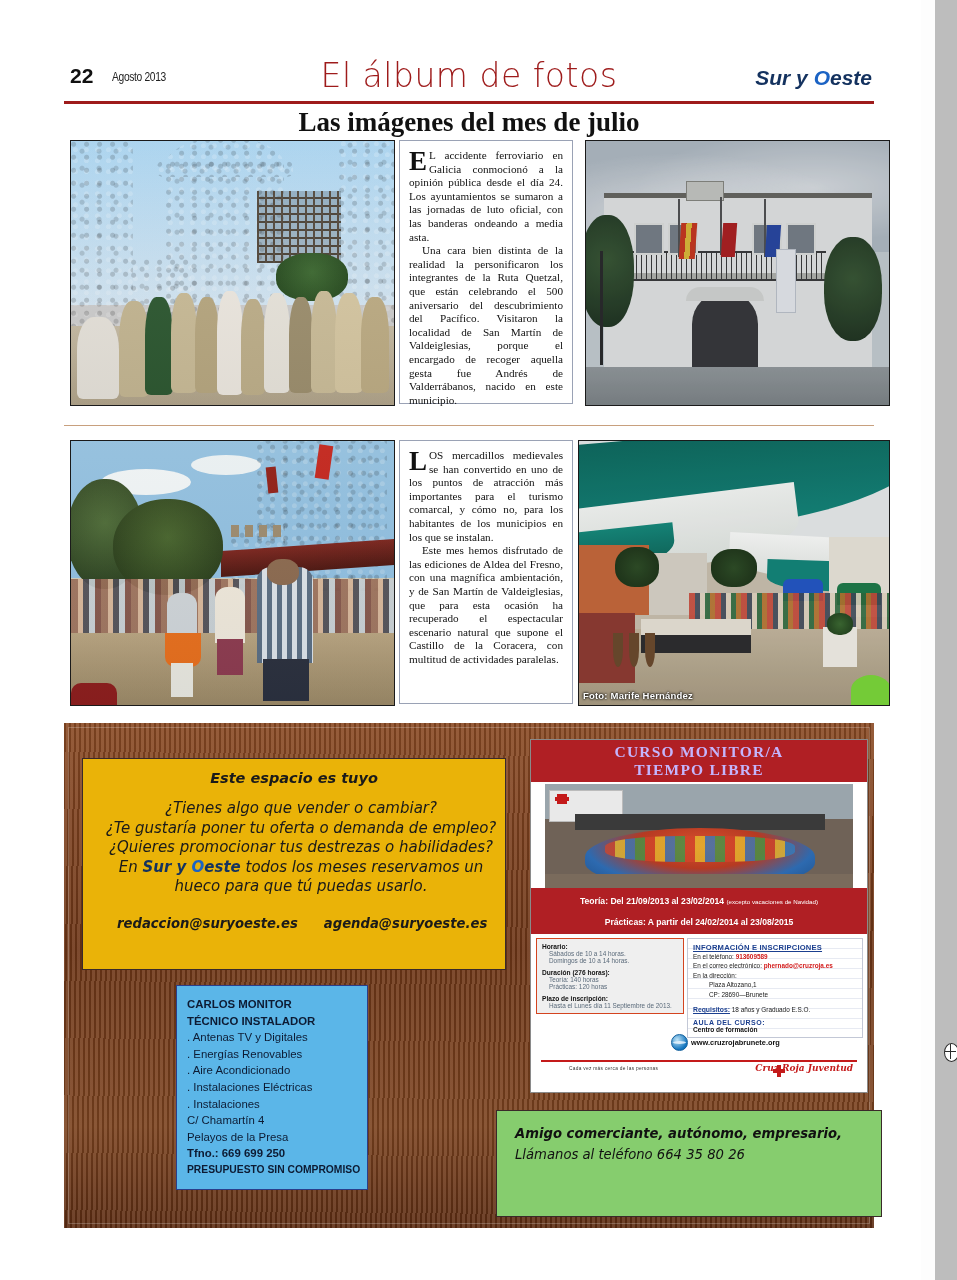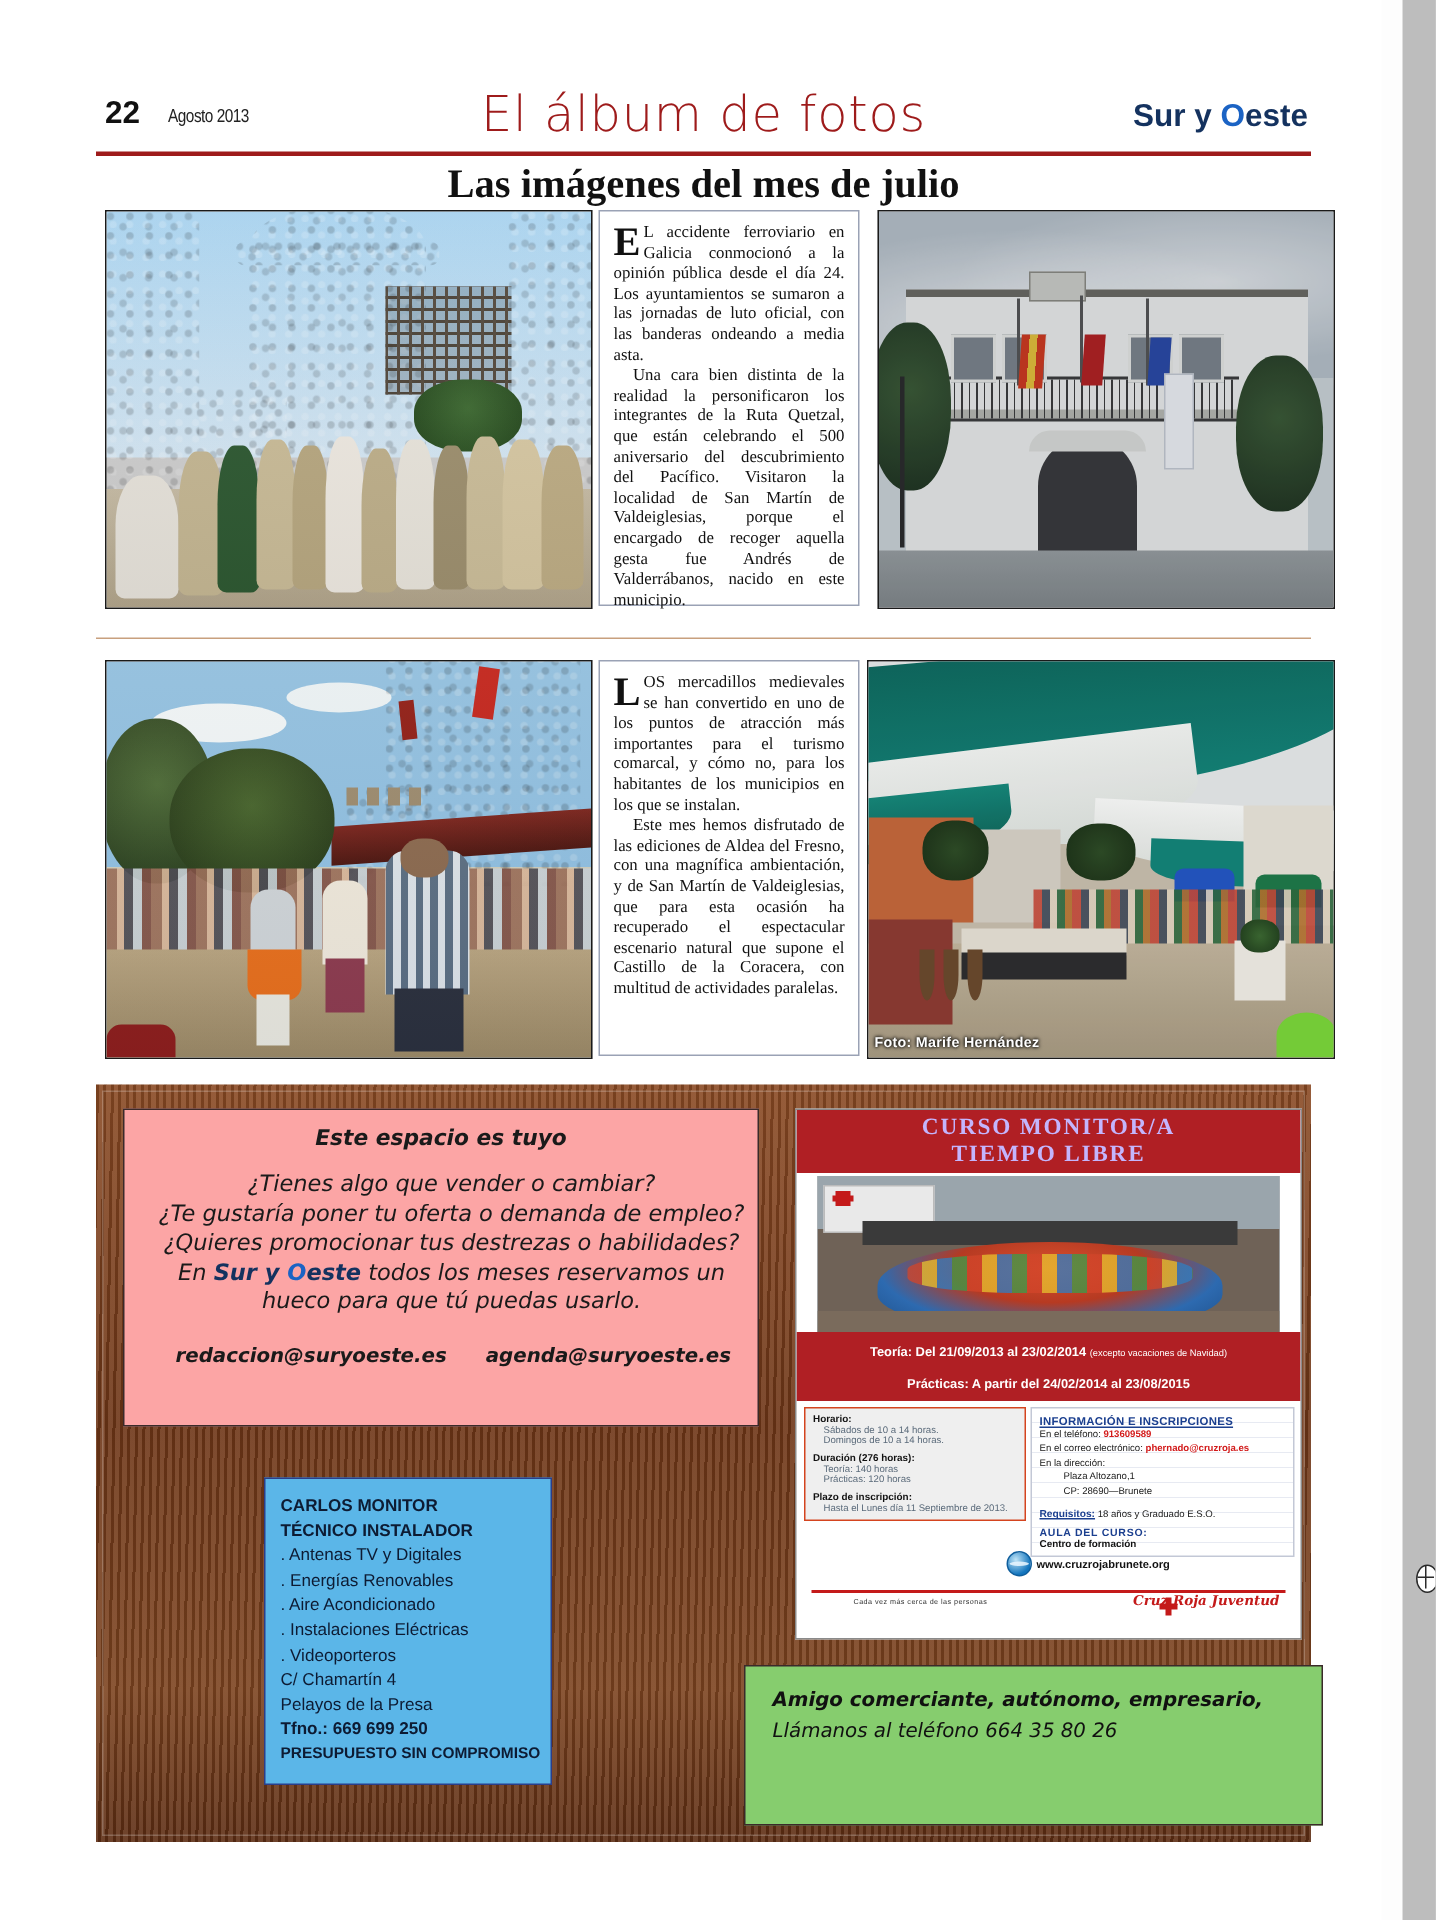--- a/index.html
+++ b/index.html
@@ -7,21 +7,21 @@
   .page{position:relative;width:957px;height:1280px;background:#ffffff;overflow:hidden;}
   .sheet{position:absolute;left:0;top:0;width:935px;height:1280px;background:#fff;}
   .gutter{position:absolute;right:0;top:0;width:22px;height:1280px;background:#bdbdbd;}
   .gutter-white{position:absolute;right:22px;top:0;width:14px;height:1280px;background:#fdfdfd;}
 
   
   .masthead{position:absolute;left:64px;top:56px;width:810px;height:46px;}
   .pagenum{position:absolute;left:6px;top:8px;font-family:"Liberation Sans",sans-serif;font-weight:bold;font-size:21px;color:#111;}
   .issuedate{position:absolute;left:48px;top:14px;font-family:"Liberation Sans Narrow","Liberation Sans",sans-serif;font-size:12.5px;color:#222;letter-spacing:-0.4px;transform:scaleX(.82);transform-origin:left center;}
   .album-title{position:absolute;left:0;top:0;width:810px;text-align:center;font-family:"DejaVu Sans",sans-serif;font-weight:300;font-size:33px;color:#9e1b1b;letter-spacing:.5px;}
-  .brand{position:absolute;right:2px;top:10px;font-family:"Liberation Sans",sans-serif;font-weight:bold;font-size:21px;color:#14325f;white-space:nowrap;}
+  .brand{position:absolute;right:2px;top:10px;font-family:"Liberation Sans",sans-serif;font-weight:bold;font-style:italic;font-size:21px;color:#14325f;white-space:nowrap;}
   .brand .bl{color:#1b63c4;}
   .rule{position:absolute;left:64px;top:101px;width:810px;height:2.5px;background:#9e1b1b;}
   .subtitle{position:absolute;left:64px;top:107px;width:810px;text-align:center;font-family:"Liberation Serif",serif;font-weight:bold;font-size:27px;color:#111;}
 
   
   .photo{position:absolute;border:1px solid #1a1a1a;overflow:hidden;background:#cfcfcf;}
   .ph-inner{position:absolute;inset:0;}
   .txtbox{position:absolute;border:1px solid #9aa2b5;background:#fff;padding:8px 9px 6px 9px;box-sizing:border-box;}
   .txtbox p{margin:0;font-family:"Liberation Serif",serif;font-size:11.2px;line-height:13.6px;text-align:justify;color:#111;text-indent:13px;}
   .txtbox p.first{text-indent:0;}
@@ -32,21 +32,21 @@
   .sep{position:absolute;left:64px;width:810px;height:1px;background:#c8a07e;}
 
   
   .adframe{position:absolute;left:64px;top:723px;width:810px;height:505px;
     background:
       repeating-linear-gradient(91deg, rgba(0,0,0,.13) 0 2px, rgba(255,255,255,.10) 2px 5px),
       linear-gradient(180deg,#8a4a24,#6e3617 45%,#7d4420 80%,#5d2d13);
     box-sizing:border-box;padding:10px;}
   .adframe:before{content:"";position:absolute;inset:4px;border:1px solid rgba(255,255,255,.22);pointer-events:none;}
 
-  .pinkad{position:absolute;left:82px;top:739px;width:424px;height:212px;background:#fca5a5;border:1px solid #3a2a2a;box-sizing:border-box;}
+  .pinkad{position:absolute;left:82px;top:758px;width:424px;height:212px;background:#eab308;border:1px solid #3a2a2a;box-sizing:border-box;}
   .pinkad .ttl{text-align:center;margin-top:11px;font-family:"DejaVu Sans",sans-serif;font-style:italic;font-weight:bold;font-size:14.5px;color:#1a1a1a;}
   .pinkad .ln{margin:0 0 0 14px;font-family:"DejaVu Sans",sans-serif;font-style:italic;font-size:15px;color:#1a1a1a;line-height:19.5px;white-space:nowrap;text-align:center;}
   .pinkad .lns{margin-top:13px;}
   .pinkad .mails{margin-top:19px;margin-left:34px;font-family:"DejaVu Sans",sans-serif;font-style:italic;font-weight:bold;font-size:13.2px;color:#1a1a1a;}
   .pinkad .mails span{display:inline-block;}
   .pinkad .m2{margin-left:26px;}
   .sy{font-weight:bold;color:#14325f;}
   .sy .bl{color:#1b63c4;}
 
   
@@ -293,21 +293,21 @@
     </div>
   </div>
 
   <div class="bluead">
     <div class="b">CARLOS MONITOR</div>
     <div class="b">TÉCNICO INSTALADOR</div>
     <div>. Antenas TV y Digitales</div>
     <div>. Energías Renovables</div>
     <div>. Aire Acondicionado</div>
     <div>. Instalaciones Eléctricas</div>
-    <div>. Videoporteros</div>
+    <div>. Instalaciones</div>
     <div>C/ Chamartín 4</div>
     <div>Pelayos de la Presa</div>
     <div class="b">Tfno.: 669 699 250</div>
     <div class="b" style="font-size:10.3px;">PRESUPUESTO SIN COMPROMISO</div>
   </div>
 
   <div class="greenad">
     <div class="b">Amigo comerciante, autónomo, empresario,</div>
     <div>Llámanos al teléfono 664 35 80 26</div>
   </div>

